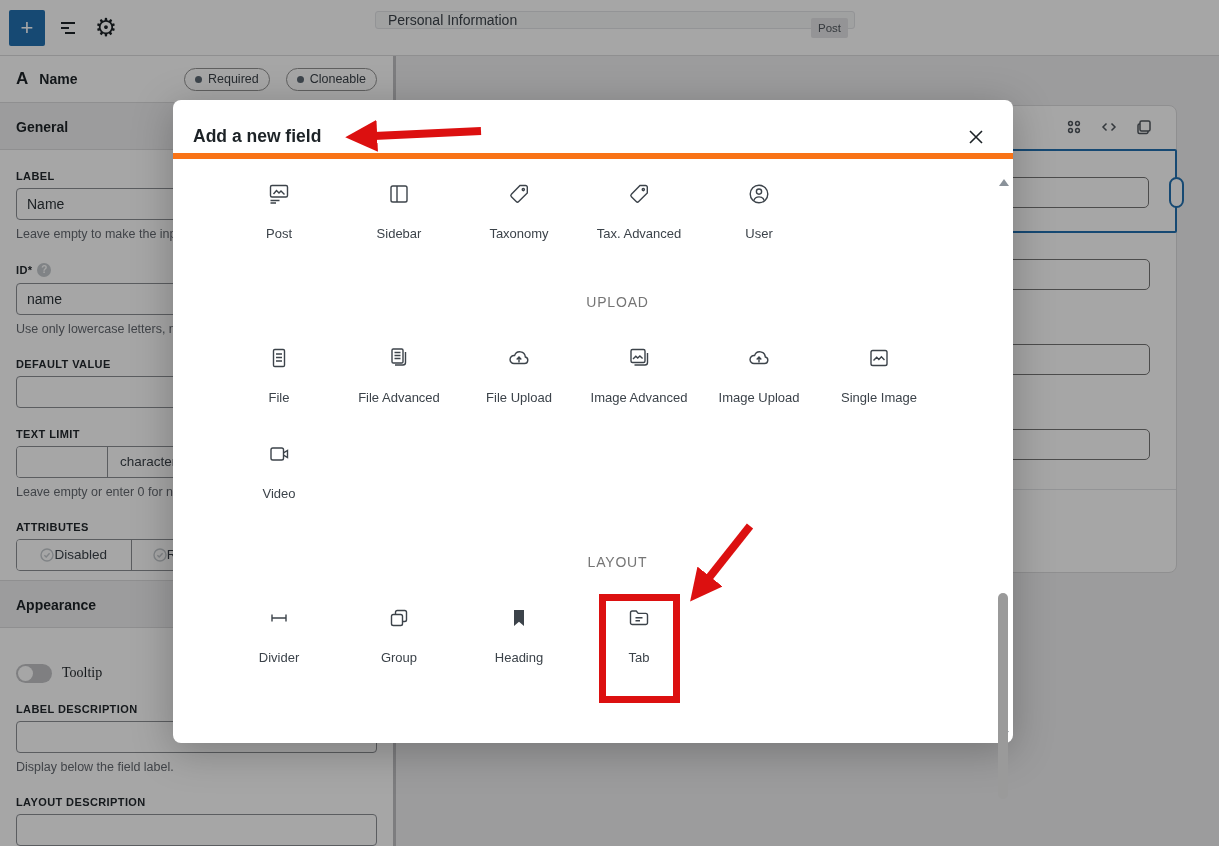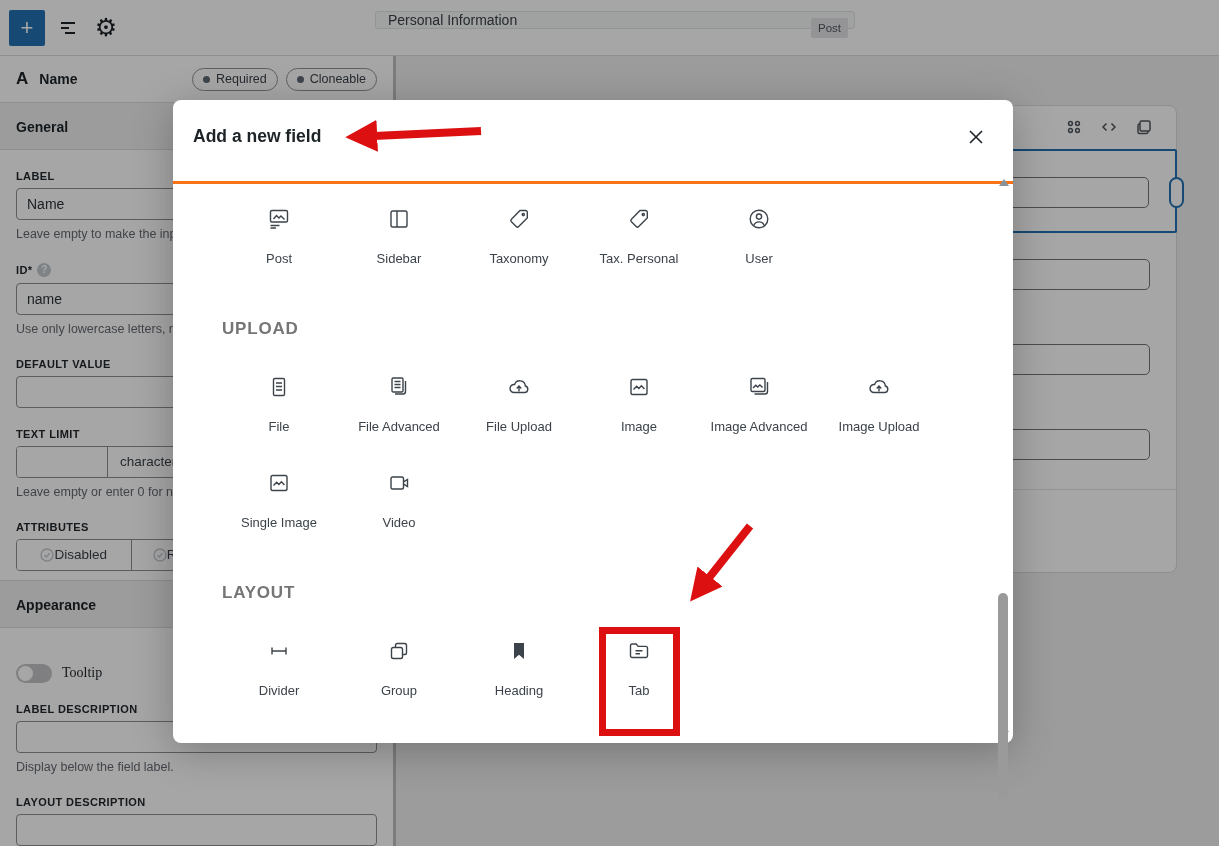--- a/index.html
+++ b/index.html
@@ -27,21 +27,21 @@
     background:#2271b1; color:#fff; border:none; border-radius:3px; font-size:13.5px;
     cursor:pointer; font-family:"Liberation Sans", sans-serif; }
 
   
   .sidebar { position:absolute; left:0; top:56px; bottom:0; width:396px; background:#fff;
     border-right:3px solid #c0c1c4; z-index:1; }
   .field-head { display:flex; align-items:center; height:47px; padding:0 16px;
     border-bottom:1px solid #dcdcde; }
   .field-letter { font-weight:bold; font-size:17px; color:#1d2327; }
   .field-type-name { font-size:14px; font-weight:bold; color:#1d2327; margin-left:11px; }
-  .badges { margin-left:auto; display:flex; gap:8px; }
+  .badges { margin-left:auto; display:flex; gap:16px; }
   .pill { display:inline-flex; align-items:center; gap:6px; height:23px; padding:0 10px;
     border:1px solid #949494; border-radius:12px; font-size:12.5px; color:#3c434a;
     background:#fff; cursor:pointer; }
   .pill::before { content:""; width:7px; height:7px; border-radius:50%; background:#5f6b76; }
   .sec-head { height:48px; line-height:48px; background:#f0f0f1;
     border-bottom:1px solid #dcdcde; border-top:1px solid #dcdcde; padding:0 16px;
     font-size:14px; font-weight:bold; color:#1d2327; margin-top:-1px; }
   .sb-content { padding:20px 16px 10px 16px; }
   .f-label { font-size:11px; font-weight:bold; color:#23282d; letter-spacing:.4px;
     display:flex; align-items:center; gap:5px; }
@@ -88,29 +88,29 @@
   .pv-input { position:absolute; left:16px; right:26px; height:31px;
     border:1px solid #757575; border-radius:5px; background:#fff; }
   .pv-divider { position:absolute; left:0; right:0; top:383px; height:1px; background:#e2e4e7; }
 
   
   .dim { position:absolute; inset:0; background:rgba(0,0,0,0.35); z-index:5; }
 
   
   .modal { position:absolute; left:173px; top:100px; width:840px; height:643px;
     background:#fff; border-radius:8px; z-index:10; box-shadow:0 8px 40px rgba(0,0,0,.25); }
-  .modal-header { position:relative; height:84px; border-bottom:3px solid #f97316; }
+  .modal-header { position:relative; height:59px; border-bottom:6px solid #f97316; }
   .modal-title { position:absolute; left:20px; top:26px; font-size:17.5px; font-weight:bold;
     color:#1d2327; }
   .modal-close { position:absolute; right:26px; top:26px; width:22px; height:22px;
     cursor:pointer; color:#1d2327; }
   .modal-body { position:relative; height:567px; overflow:hidden;
     padding:23px 0 0 46px; }
-  .modal-section-label { font-size:17px; font-weight:bold; letter-spacing:.8px;
-    color:#757575; margin:48px 0 0 3px; }
+  .modal-section-label { font-size:14px; font-weight:normal; letter-spacing:.8px;
+    color:#757575; margin:48px 0 0 3px;text-align:center; }
   .field-grid { display:flex; flex-wrap:wrap; width:726px; row-gap:32px; margin-top:36px; }
   .field-grid:first-child { margin-top:0; }
   .field-item { position:relative; width:120px; height:64px; display:flex;
     flex-direction:column; align-items:center; cursor:pointer; }
   .fi-icon { height:24px; color:#3c434a; }
   .fi-icon svg { display:block; }
   .fi-label { margin-top:20px; font-size:13px; color:#3c434a; white-space:nowrap; }
   .field-item.highlighted::after { content:""; position:absolute; left:20px; right:19px;
     top:-12px; height:95px; border:7px solid #dc1010; }
 
@@ -294,21 +294,21 @@
             </span>
             <span class="fi-label">Taxonomy</span>
           </div>
           <div class="field-item">
             <span class="fi-icon">
               <svg width="24" height="24" viewBox="0 0 24 24" fill="none" stroke="currentColor" stroke-width="1.4">
                 <path d="M13 3.5h5.5a1.8 1.8 0 0 1 1.8 1.8V11l-8.6 8.6a1.8 1.8 0 0 1-2.5 0l-4.8-4.8a1.8 1.8 0 0 1 0-2.5L13 3.5z"></path>
                 <circle cx="16.3" cy="7.6" r="1.1"></circle>
               </svg>
             </span>
-            <span class="fi-label">Tax. Personal</span>
+            <span class="fi-label">Tax. Advanced</span>
           </div>
           <div class="field-item">
             <span class="fi-icon">
               <svg width="24" height="24" viewBox="0 0 24 24" fill="none" stroke="currentColor" stroke-width="1.4">
                 <circle cx="12" cy="12" r="8.8"></circle>
                 <circle cx="12" cy="9.6" r="2.6"></circle>
                 <path d="M6.8 18.4a5.6 5.6 0 0 1 10.4 0"></path>
               </svg>
             </span>
             <span class="fi-label">User</span>
@@ -336,29 +336,20 @@
             <span class="fi-label">File Advanced</span>
           </div>
           <div class="field-item">
             <span class="fi-icon">
               <svg width="24" height="24" viewBox="0 0 24 24" fill="none" stroke="currentColor" stroke-width="1.4">
                 <path d="M7 17.5a4 4 0 1 1 .6-7.96A5.5 5.5 0 0 1 18.3 11a3.3 3.3 0 0 1-.8 6.5H7z"></path>
                 <path d="M12 16.5v-5.2M9.7 13.4l2.3-2.3 2.3 2.3"></path>
               </svg>
             </span>
             <span class="fi-label">File Upload</span>
-          </div>
-          <div class="field-item">
-            <span class="fi-icon">
-              <svg width="24" height="24" viewBox="0 0 24 24" fill="none" stroke="currentColor" stroke-width="1.4">
-                <rect x="4" y="4.5" width="16" height="15" rx="1.8"></rect>
-                <path d="M6.5 14.5l3.2-3.3 2.2 2.2 2.5-2.6 3.1 3.2"></path>
-              </svg>
-            </span>
-            <span class="fi-label">Image</span>
           </div>
           <div class="field-item">
             <span class="fi-icon">
               <svg width="24" height="24" viewBox="0 0 24 24" fill="none" stroke="currentColor" stroke-width="1.4">
                 <rect x="4" y="3.5" width="14" height="13" rx="1.5"></rect>
                 <path d="M6 13l2.8-2.8 1.9 1.9 2.2-2.2 2.7 2.7"></path>
                 <path d="M20.5 7v9.5a2.5 2.5 0 0 1-2.5 2.5H7.5"></path>
               </svg>
             </span>
             <span class="fi-label">Image Advanced</span>

